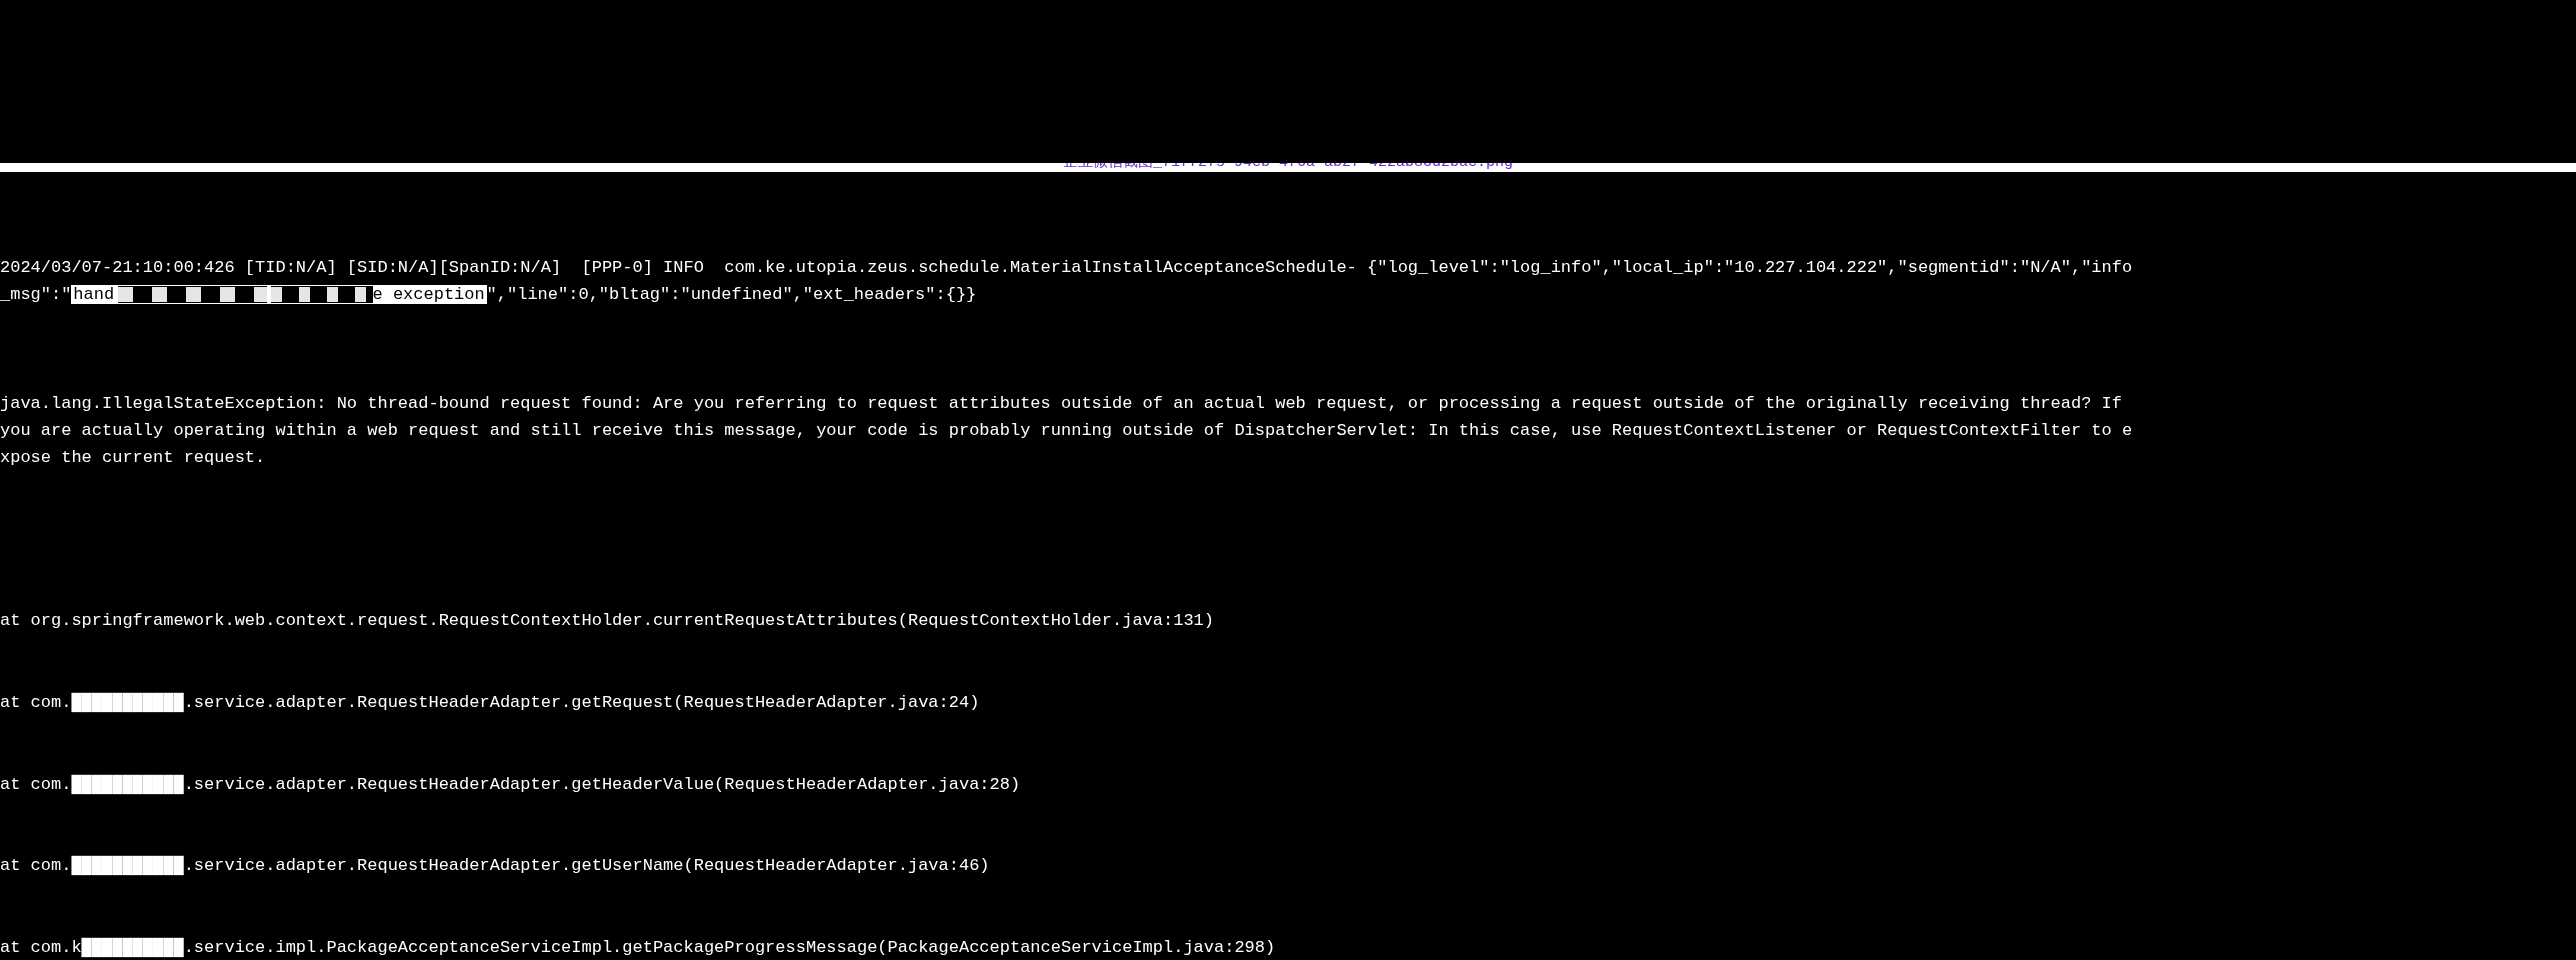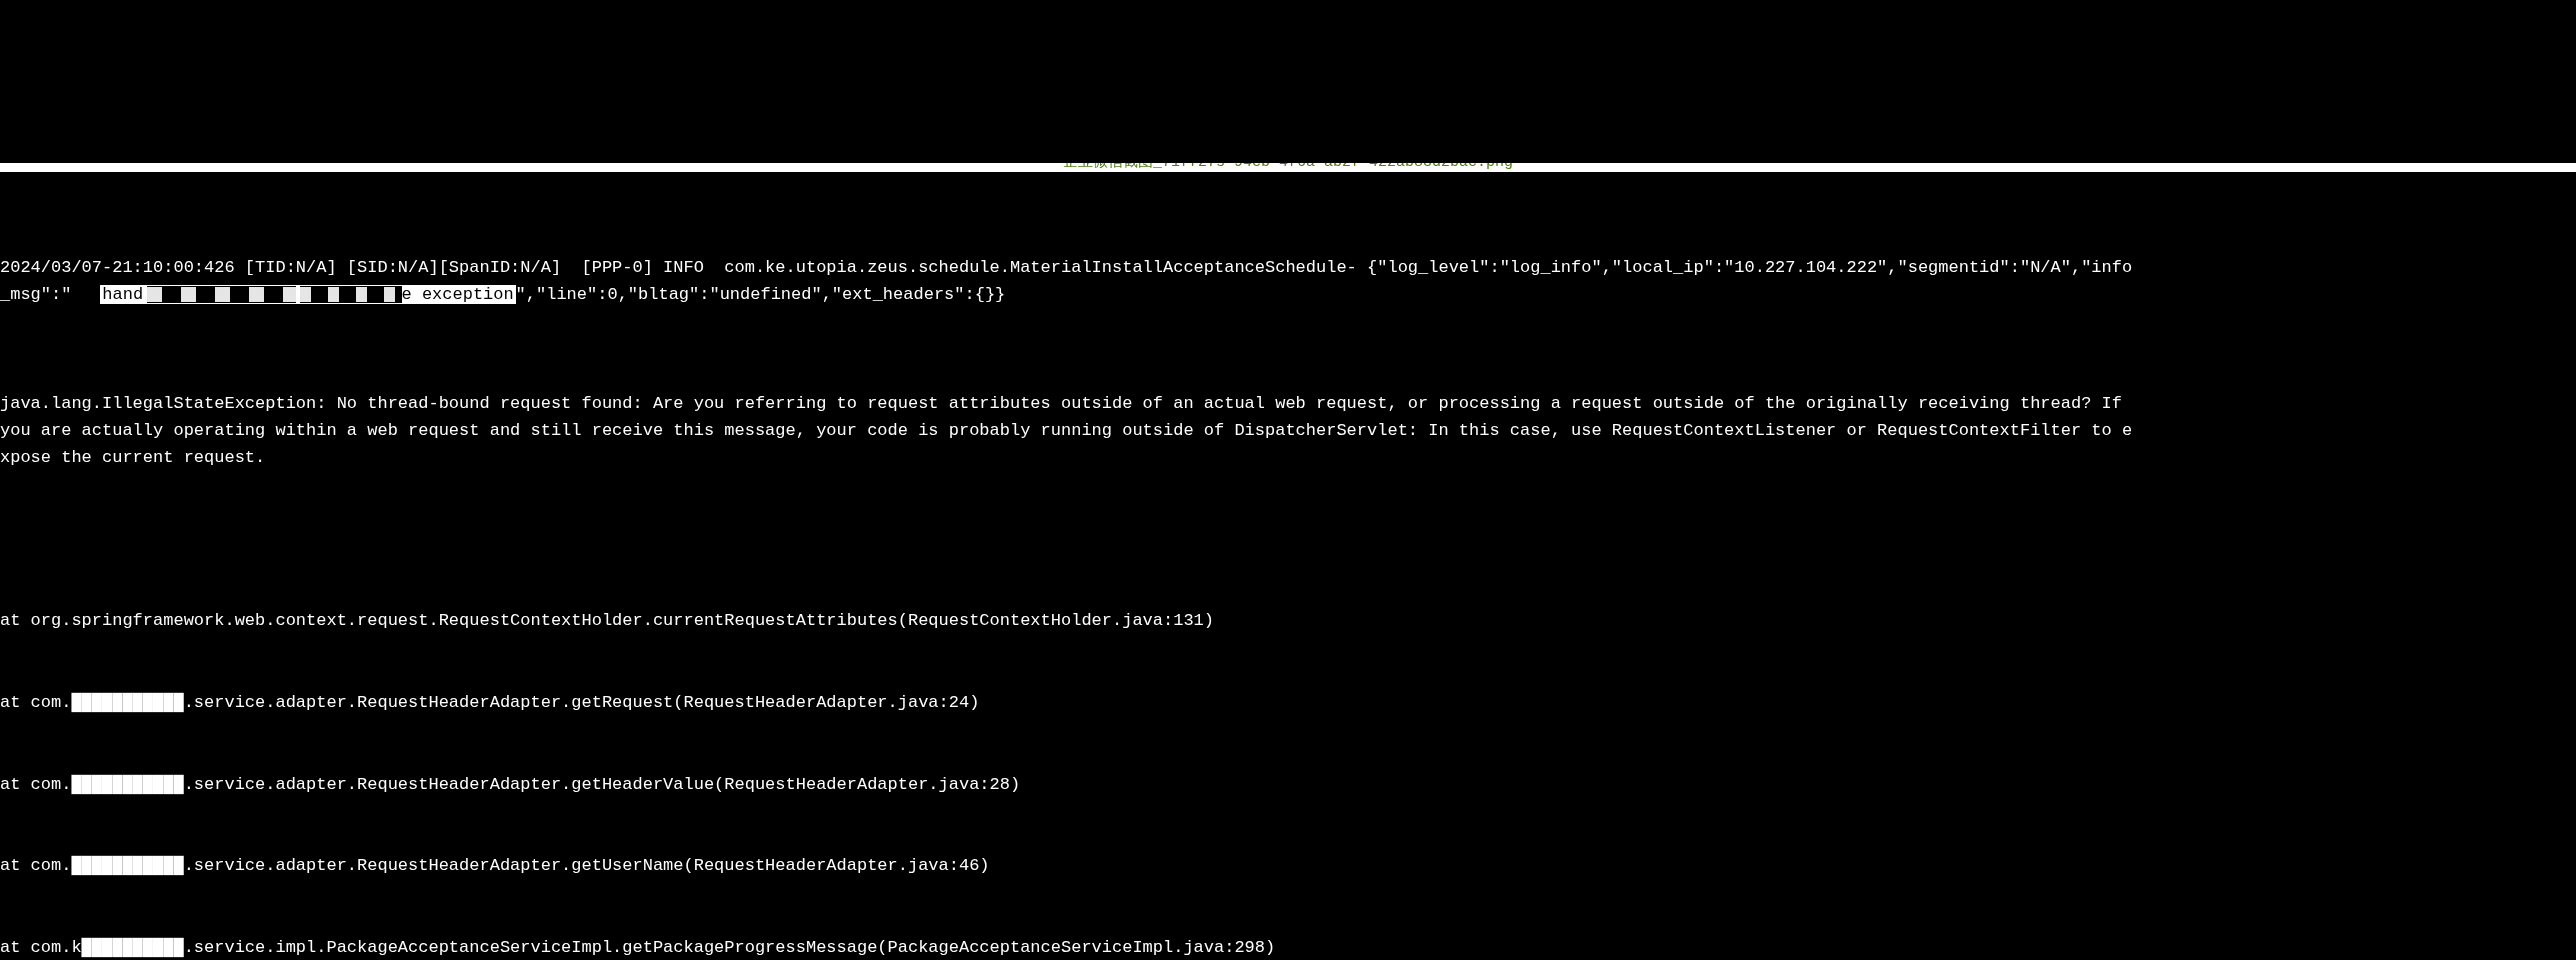--- a/index.html
+++ b/index.html
@@ -14,37 +14,36 @@
       padding: 0;
     }
     .terminal {
       width: 2576px;
       min-height: 960px;
       background: #000;
       padding: 0;
     }
     .header-bar {
       background: #fff;
-      color: #4d7c0f;
+      color: #6d28d9;
       text-align: center;
       padding: 0 7.4px;
       font-size: 15px;
       height: 9.3px;
       overflow: hidden;
       line-height: 0;
     }
     .log-line {
       display: block;
       white-space: pre;
     }
     .highlight-box {
       background: #fff;
       color: #000;
       padding: 0 1.9px;
-      margin-left: 29px;
     }
     .stack { padding-left: 0; }
     .stack .at { display: block; white-space: pre; }
     .redact-inline {
       display: inline-block;
       width: 149px;
       height: 17px;
       vertical-align: middle;
       background: #000;
       position: relative;

